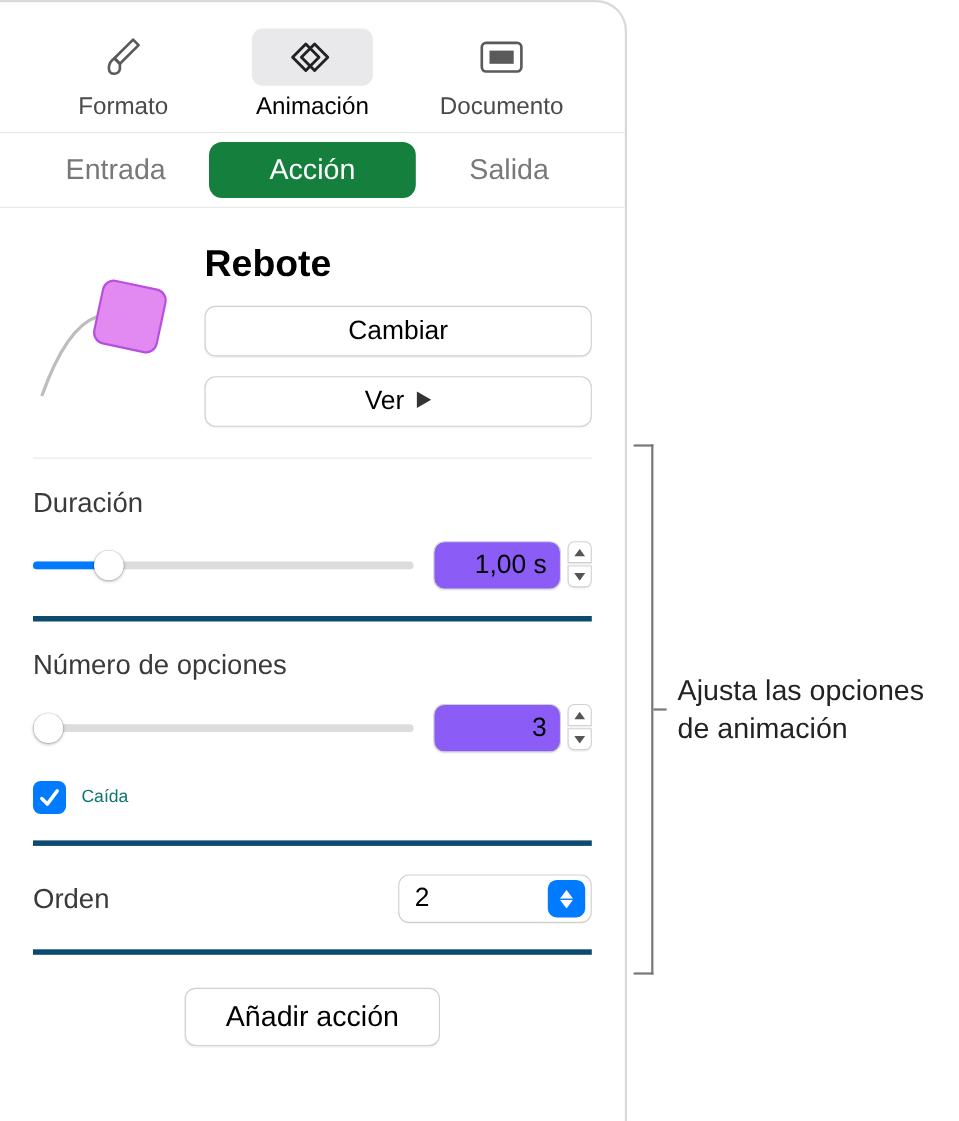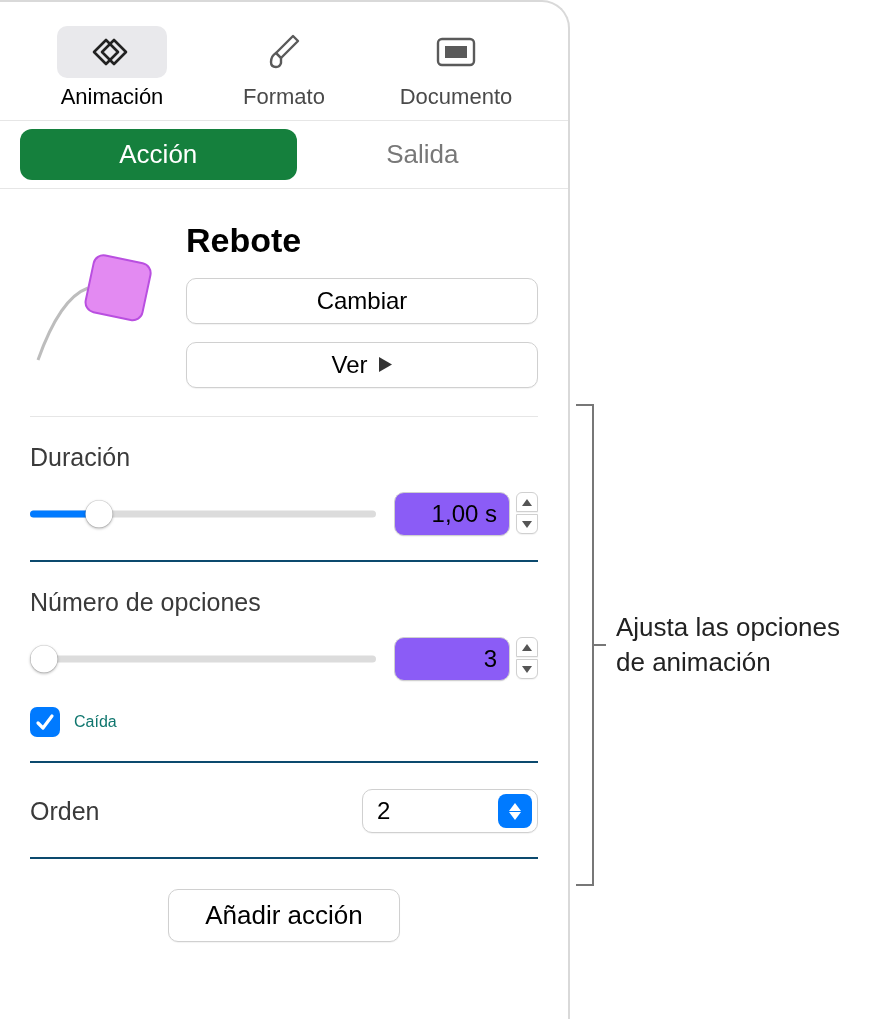--- a/index.html
+++ b/index.html
@@ -74,21 +74,21 @@
   .effect-buttons { display:flex; gap:18px;flex-direction:column; }
   .mac-btn {
     background:#fff; border:1px solid #d0d0d0; border-radius:10px;
     font-size:24px; padding:8px 22px; cursor:pointer;
     box-shadow: 0 1px 1px rgba(0,0,0,.05);
     display:flex; align-items:center; gap:10px; justify-content:center;
   }
   .mac-btn.wide { min-width:170px; }
   .play-glyph { display:inline-block; }
   
-  .control-block { padding:26px 0 24px; border-bottom:2px solid #0c4a6e; }
+  .control-block { padding:26px 0 24px; border-bottom:5px solid #0c4a6e; }
   .control-label { font-size:25px; color:#3a3a3a; margin-bottom:20px; }
   .row { display:flex; align-items:center; gap:18px; }
   
   .slider { position:relative; flex:1; height:24px; }
   .slider-track {
     position:absolute; left:0; right:0; top:50%; transform:translateY(-50%);
     height:7px; background:#dcdcdc; border-radius:4px;
   }
   .slider-fill {
     position:absolute; left:0; top:50%; transform:translateY(-50%);
@@ -160,51 +160,52 @@
     left:594px; top:644px;
     width:12px; height:2px; background:#777;
   }
 </style>
 </head>
 <body>
 
 <div class="panel">
 
   <div class="toolbar">
+    <div class="tool">
+      <div class="icon-slot">
+        <svg width="40" height="40" viewBox="0 0 40 40">
+          <path d="M29 4 L34 9 L17 26 L12 21 Z" fill="none" stroke="#5a5a5a" stroke-width="2.4" stroke-linejoin="round"></path>
+          <path d="M12 21 Q7 24 7 30 Q7 35 12 35 Q16 35 17 31 L17 26 Z" fill="none" stroke="#5a5a5a" stroke-width="2.4" stroke-linejoin="round"></path>
+        </svg>
+      </div>
+      <span class="tool-label">Formato</span>
+    </div>
     <div class="tool selected">
       <div class="icon-slot">
         <svg width="56" height="40" viewBox="0 0 56 40">
           <path d="M18 20 L30 8 L42 20 L30 32 Z" fill="none" stroke="#222" stroke-width="2.6" stroke-linejoin="round"></path>
           <path d="M10 20 L22 8 L34 20 L22 32 Z" fill="none" stroke="#222" stroke-width="2.6" stroke-linejoin="round"></path>
         </svg>
       </div>
       <span class="tool-label">Animación</span>
     </div>
     <div class="tool">
       <div class="icon-slot">
-        <svg width="40" height="40" viewBox="0 0 40 40">
-          <path d="M29 4 L34 9 L17 26 L12 21 Z" fill="none" stroke="#5a5a5a" stroke-width="2.4" stroke-linejoin="round"></path>
-          <path d="M12 21 Q7 24 7 30 Q7 35 12 35 Q16 35 17 31 L17 26 Z" fill="none" stroke="#5a5a5a" stroke-width="2.4" stroke-linejoin="round"></path>
-        </svg>
-      </div>
-      <span class="tool-label">Formato</span>
-    </div>
-    <div class="tool">
-      <div class="icon-slot">
         <svg width="48" height="38" viewBox="0 0 48 38">
           <rect x="6" y="6" width="36" height="26" rx="4" fill="none" stroke="#5a5a5a" stroke-width="2.4"></rect>
           <rect x="13" y="13" width="22" height="12" fill="#5a5a5a"></rect>
         </svg>
       </div>
       <span class="tool-label">Documento</span>
     </div>
   </div>
 
   <div class="tabs-wrap">
     <div class="tabs">
+      <div class="tab">Entrada</div>
       <div class="tab active">Acción</div>
       <div class="tab">Salida</div>
     </div>
   </div>
 
   <div class="section">
 
     <div class="effect-header">
       <div class="effect-thumb">
         <svg width="130" height="130" viewBox="0 0 130 130">

